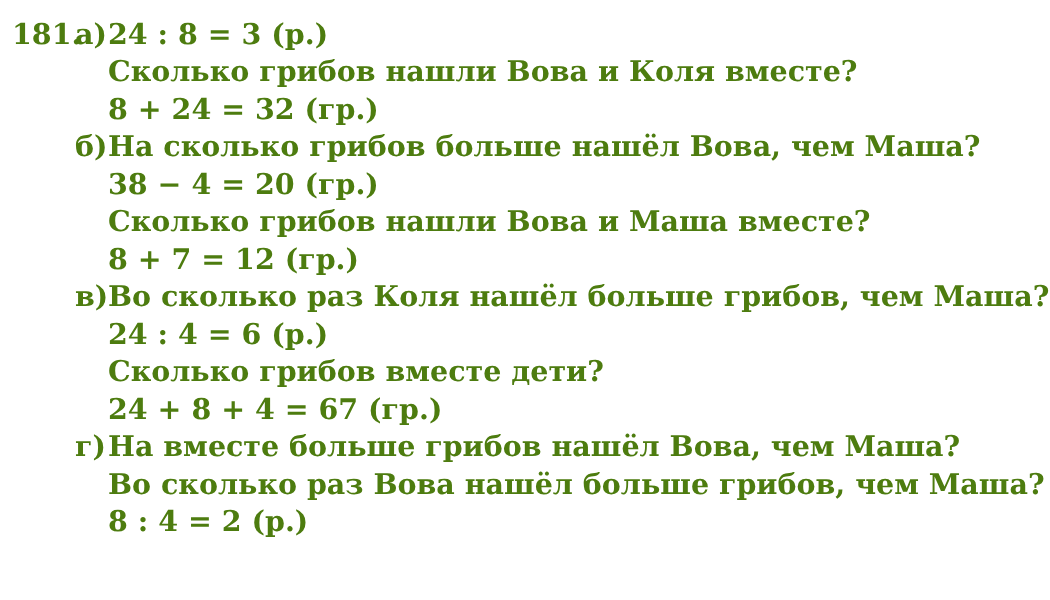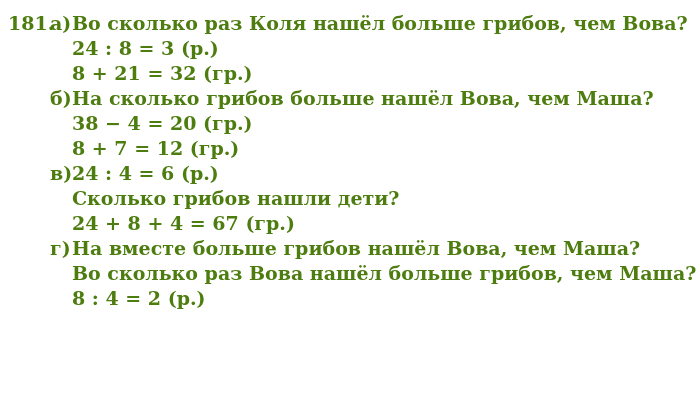--- a/index.html
+++ b/index.html
@@ -50,42 +50,44 @@
 </style>
 </head>
 <body>
 
 <div class="page">
 
   <div class="part">
     <div class="numcol">181.</div>
     <div class="labelcol">а)</div>
     <div class="content">
-      <div class="line">Во сколько раз Коля нашёл больше грибов, чем Вова?</div>
       <div class="line">24 : 8 = 3 (р.)</div>
-      <div class="line">8 + 21 = 32 (гр.)</div>
+      <div class="line">Сколько грибов нашли Вова и Коля вместе?</div>
+      <div class="line">8 + 24 = 32 (гр.)</div>
     </div>
   </div>
 
   <div class="part">
     <div class="numcol"></div>
     <div class="labelcol">б)</div>
     <div class="content">
       <div class="line">На сколько грибов больше нашёл Вова, чем Маша?</div>
       <div class="line">38 − 4 = 20 (гр.)</div>
+      <div class="line">Сколько грибов нашли Вова и Маша вместе?</div>
       <div class="line">8 + 7 = 12 (гр.)</div>
     </div>
   </div>
 
   <div class="part">
     <div class="numcol"></div>
     <div class="labelcol">в)</div>
     <div class="content">
+      <div class="line">Во сколько раз Коля нашёл больше грибов, чем Маша?</div>
       <div class="line">24 : 4 = 6 (р.)</div>
-      <div class="line">Сколько грибов нашли дети?</div>
+      <div class="line">Сколько грибов вместе дети?</div>
       <div class="line">24 + 8 + 4 = 67 (гр.)</div>
     </div>
   </div>
 
   <div class="part">
     <div class="numcol"></div>
     <div class="labelcol">г)</div>
     <div class="content">
       <div class="line">На вместе больше грибов нашёл Вова, чем Маша?</div>
       <div class="line">Во сколько раз Вова нашёл больше грибов, чем Маша?</div>

